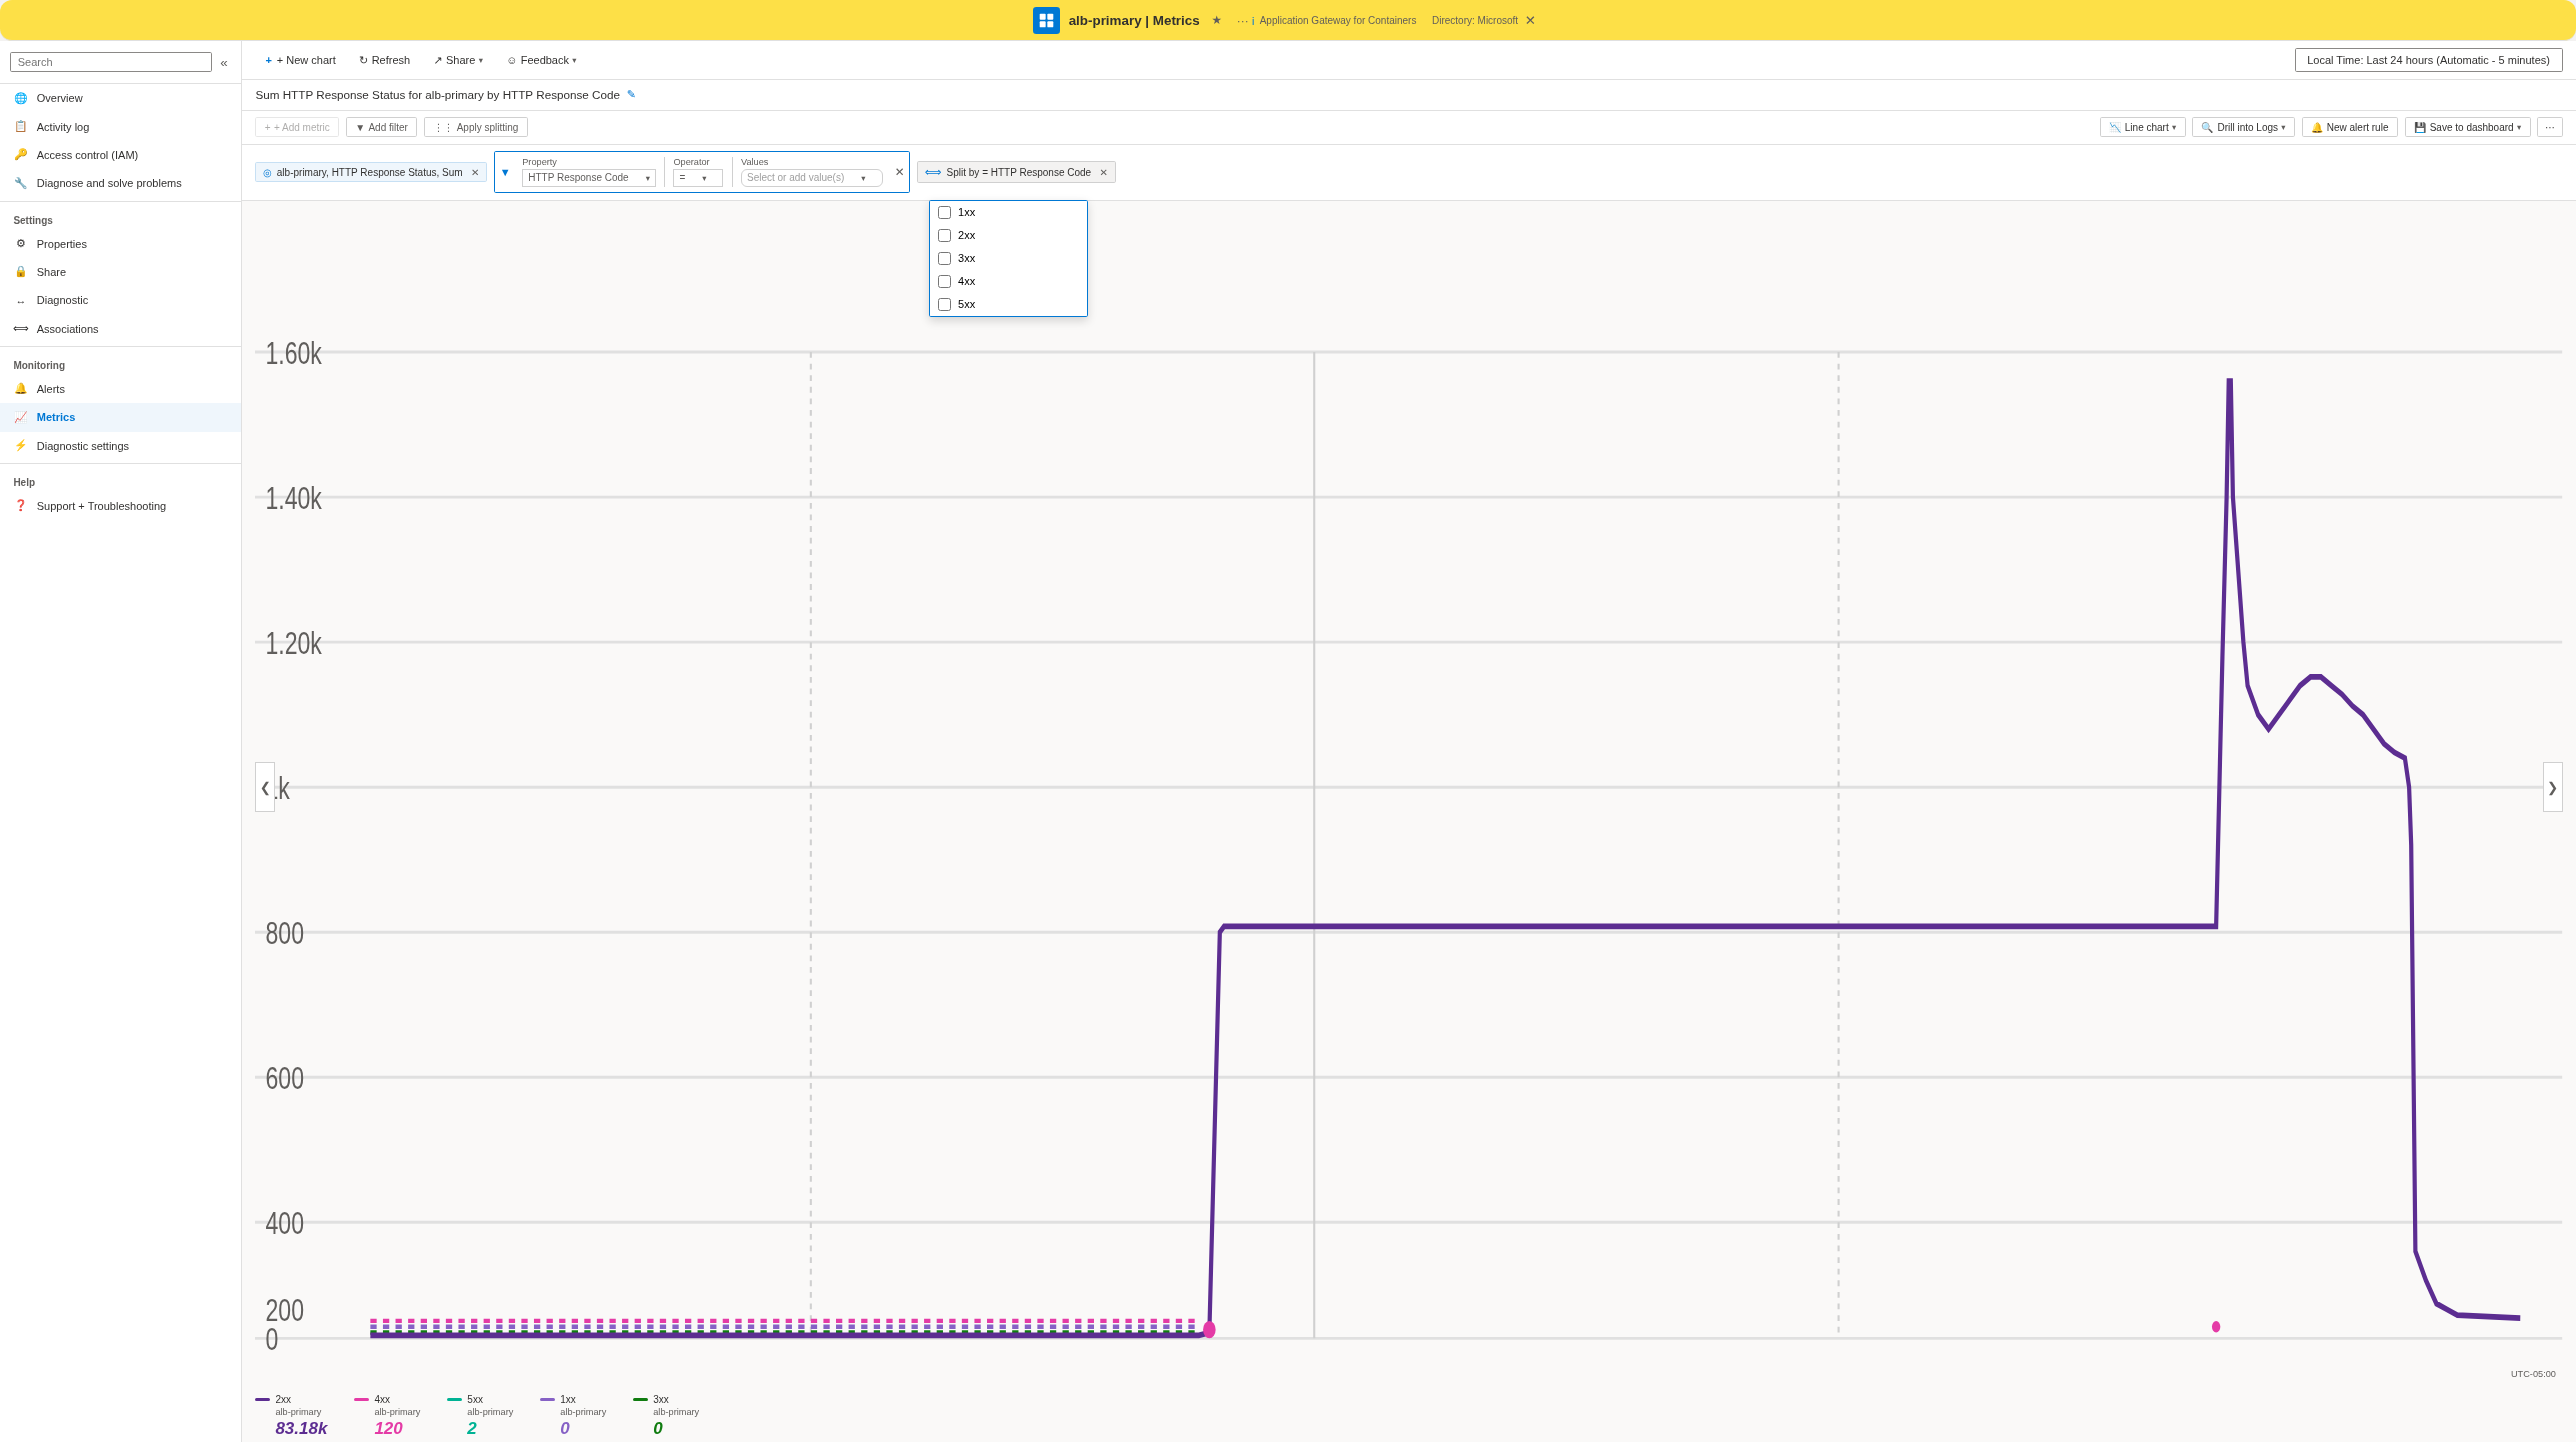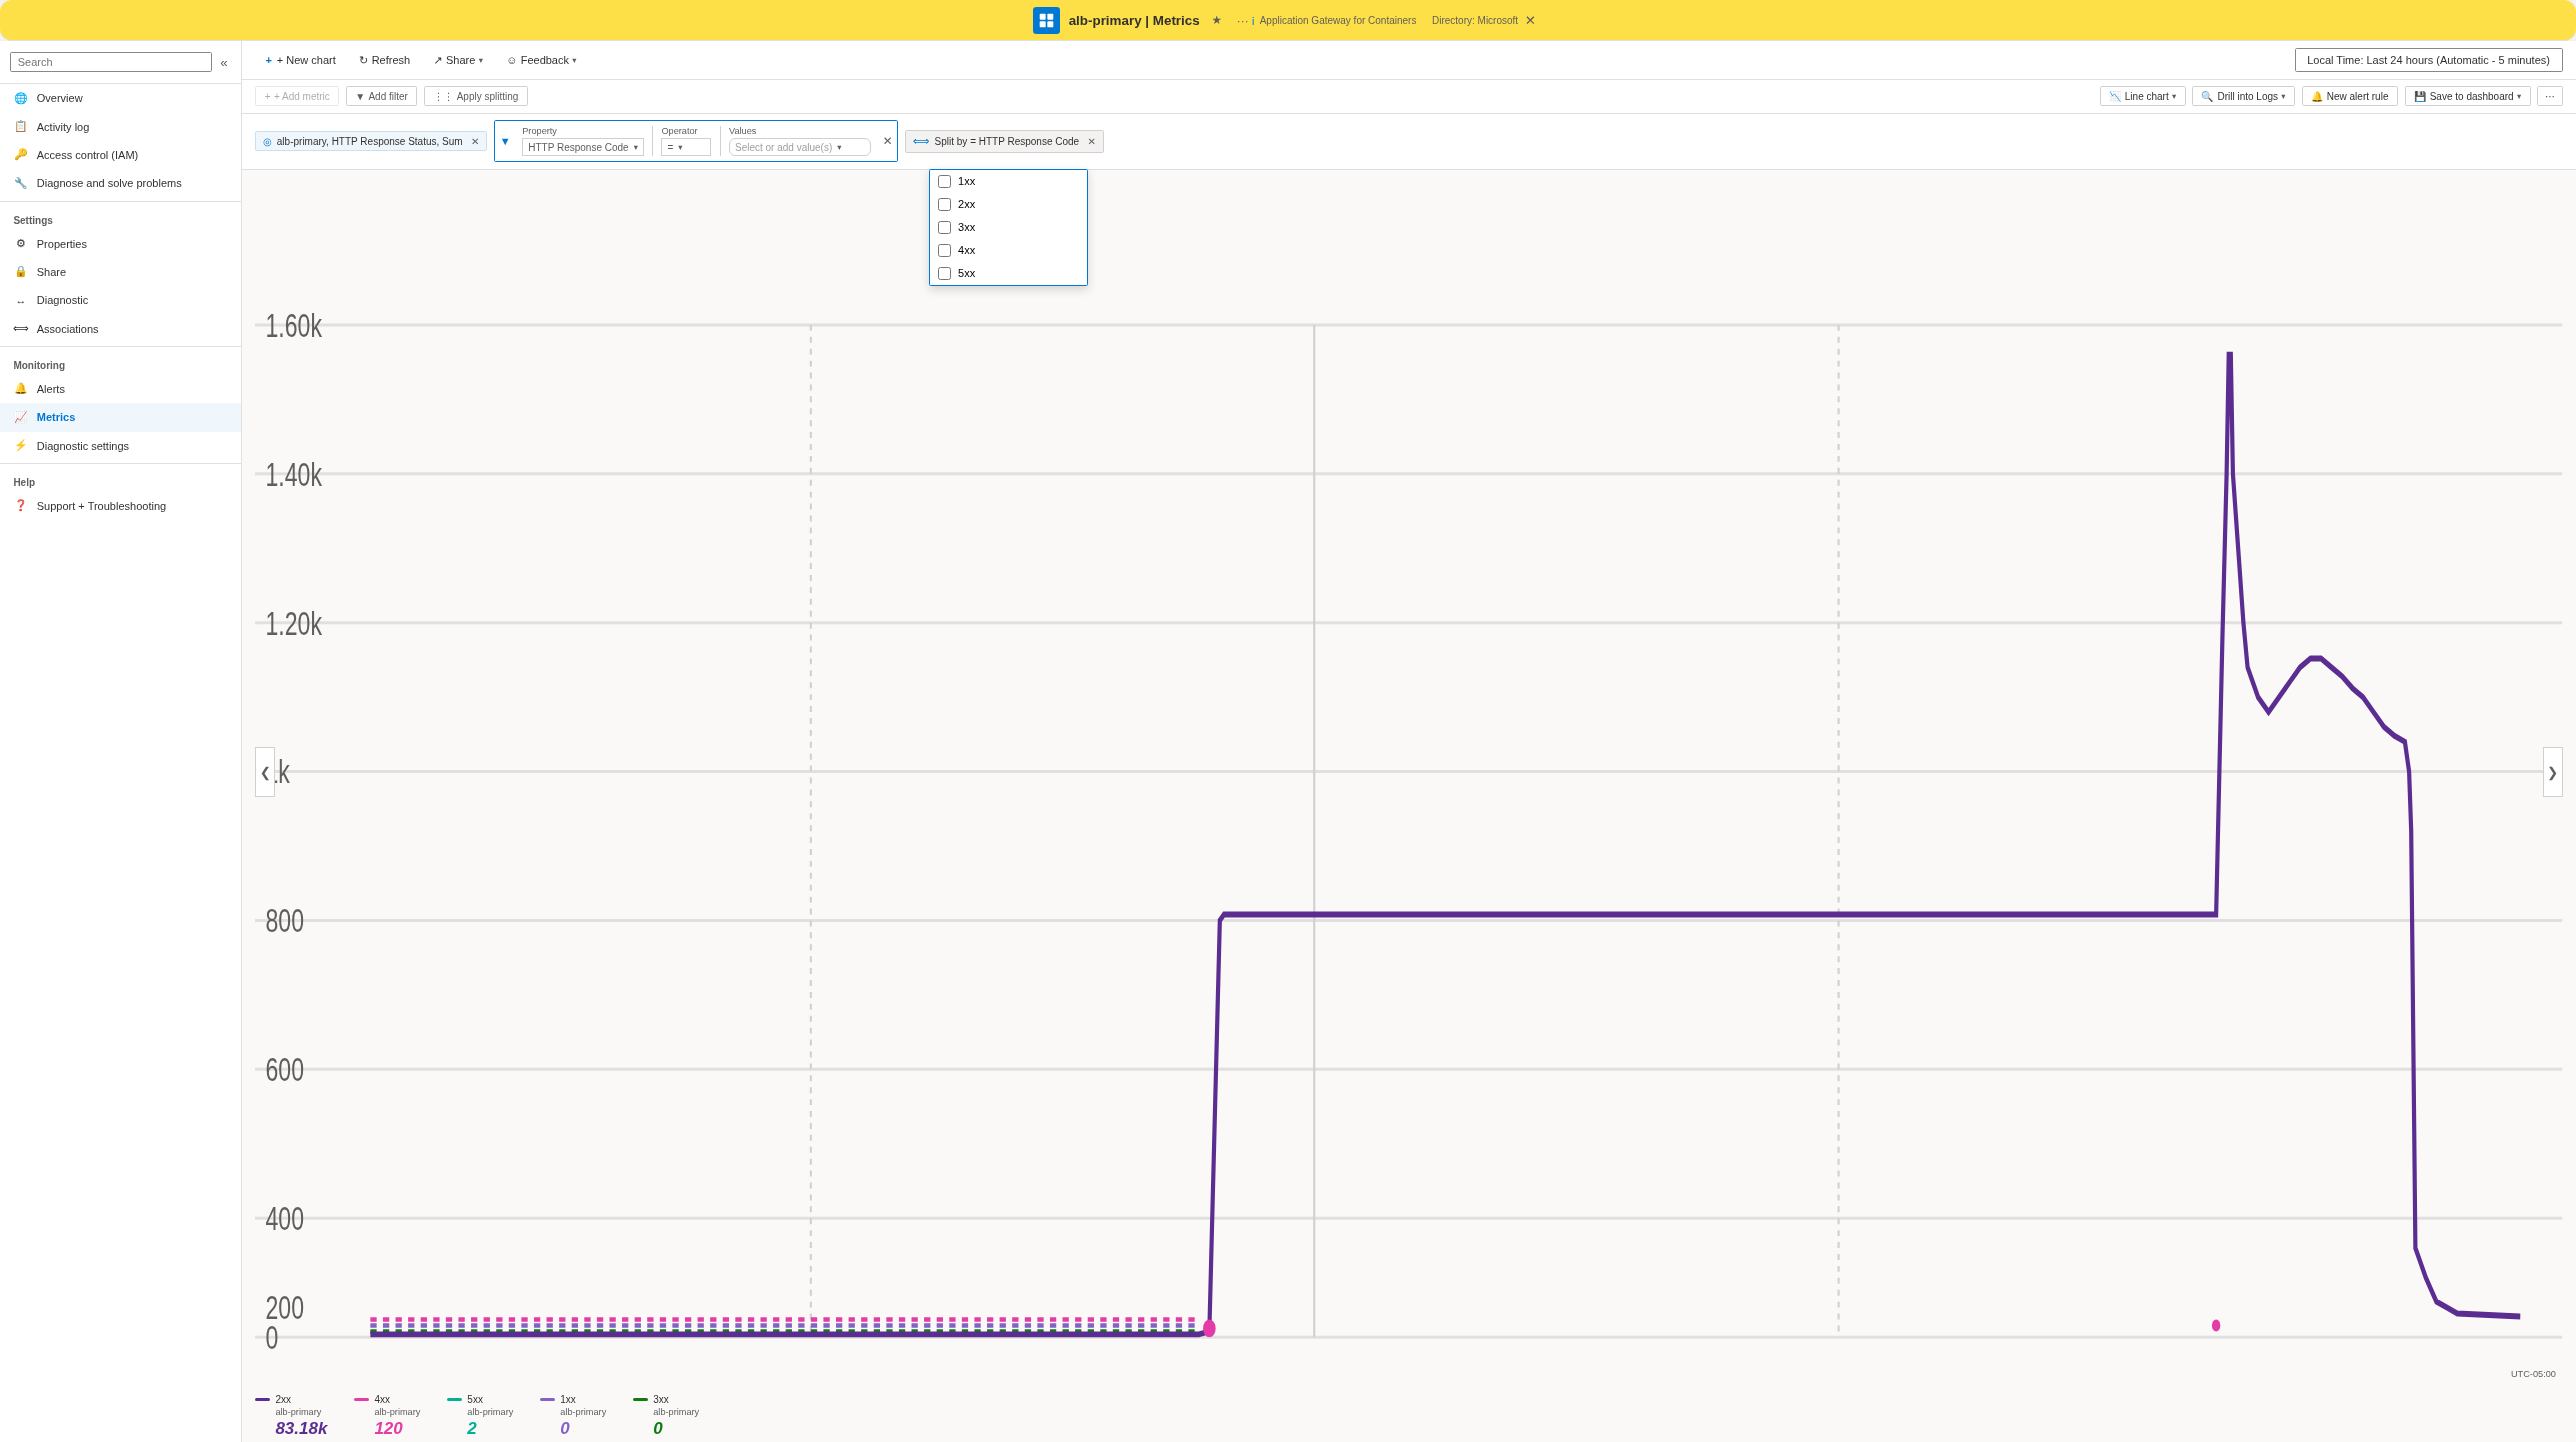--- a/index.html
+++ b/index.html
@@ -118,21 +118,21 @@
       display: flex; align-items: center; gap: 1.7px;
       border: 1.7px solid #0078d4; border-radius: 1.7px; background: #fff;
       padding: 1.7px;
     }
     .filter-section {
       display: flex; flex-direction: column; padding: 3.3px 6.7px;
       font-size: 9.2px; color: #605e5c;
     }
     .filter-section label { font-size: 9.2px; color: #605e5c; margin-bottom: 1.7px; }
     .filter-select {
-      display: flex; align-items: center; gap: 5px;
+      display: flex; align-items: center; gap: 17px;
       border: 0.8px solid #d0d0d0; padding: 2.5px 5px; background: #fff;
       cursor: pointer; font-size: 10px; min-width: 117px;
     }
     .filter-divider { width: 0.8px; background: #d0d0d0; align-self: stretch; margin: 3.3px 0; }
     .filter-close { cursor: pointer; color: #605e5c; padding: 0 3.3px; font-size: 11.7px; }
 
     
     .values-dropdown {
       position: absolute; top: 100%; left: 687px;
       background: #fff; border: 1.7px solid #0078d4; border-radius: 1.7px;
@@ -304,20 +304,24 @@
         <span class="chevron">▾</span>
       </button>
       <button class="toolbar-btn">
         <span>☺</span>
         <span>Feedback</span>
         <span class="chevron">▾</span>
       </button>
       <button class="time-range-btn">Local Time: Last 24 hours (Automatic - 5 minutes)</button>
     </div>
 
+    <div class="chart-header">
+      <span class="chart-title">Sum HTTP Response Status for alb-primary by HTTP Response Code</span>
+      <span class="edit-icon">✎</span>
+    </div>
 
     <div class="chart-controls">
       <button class="control-btn disabled">
         <span>+</span>
         <span>+ Add metric</span>
       </button>
       <button class="control-btn">
         <span>▼</span>
         <span>Add filter</span>
       </button>

